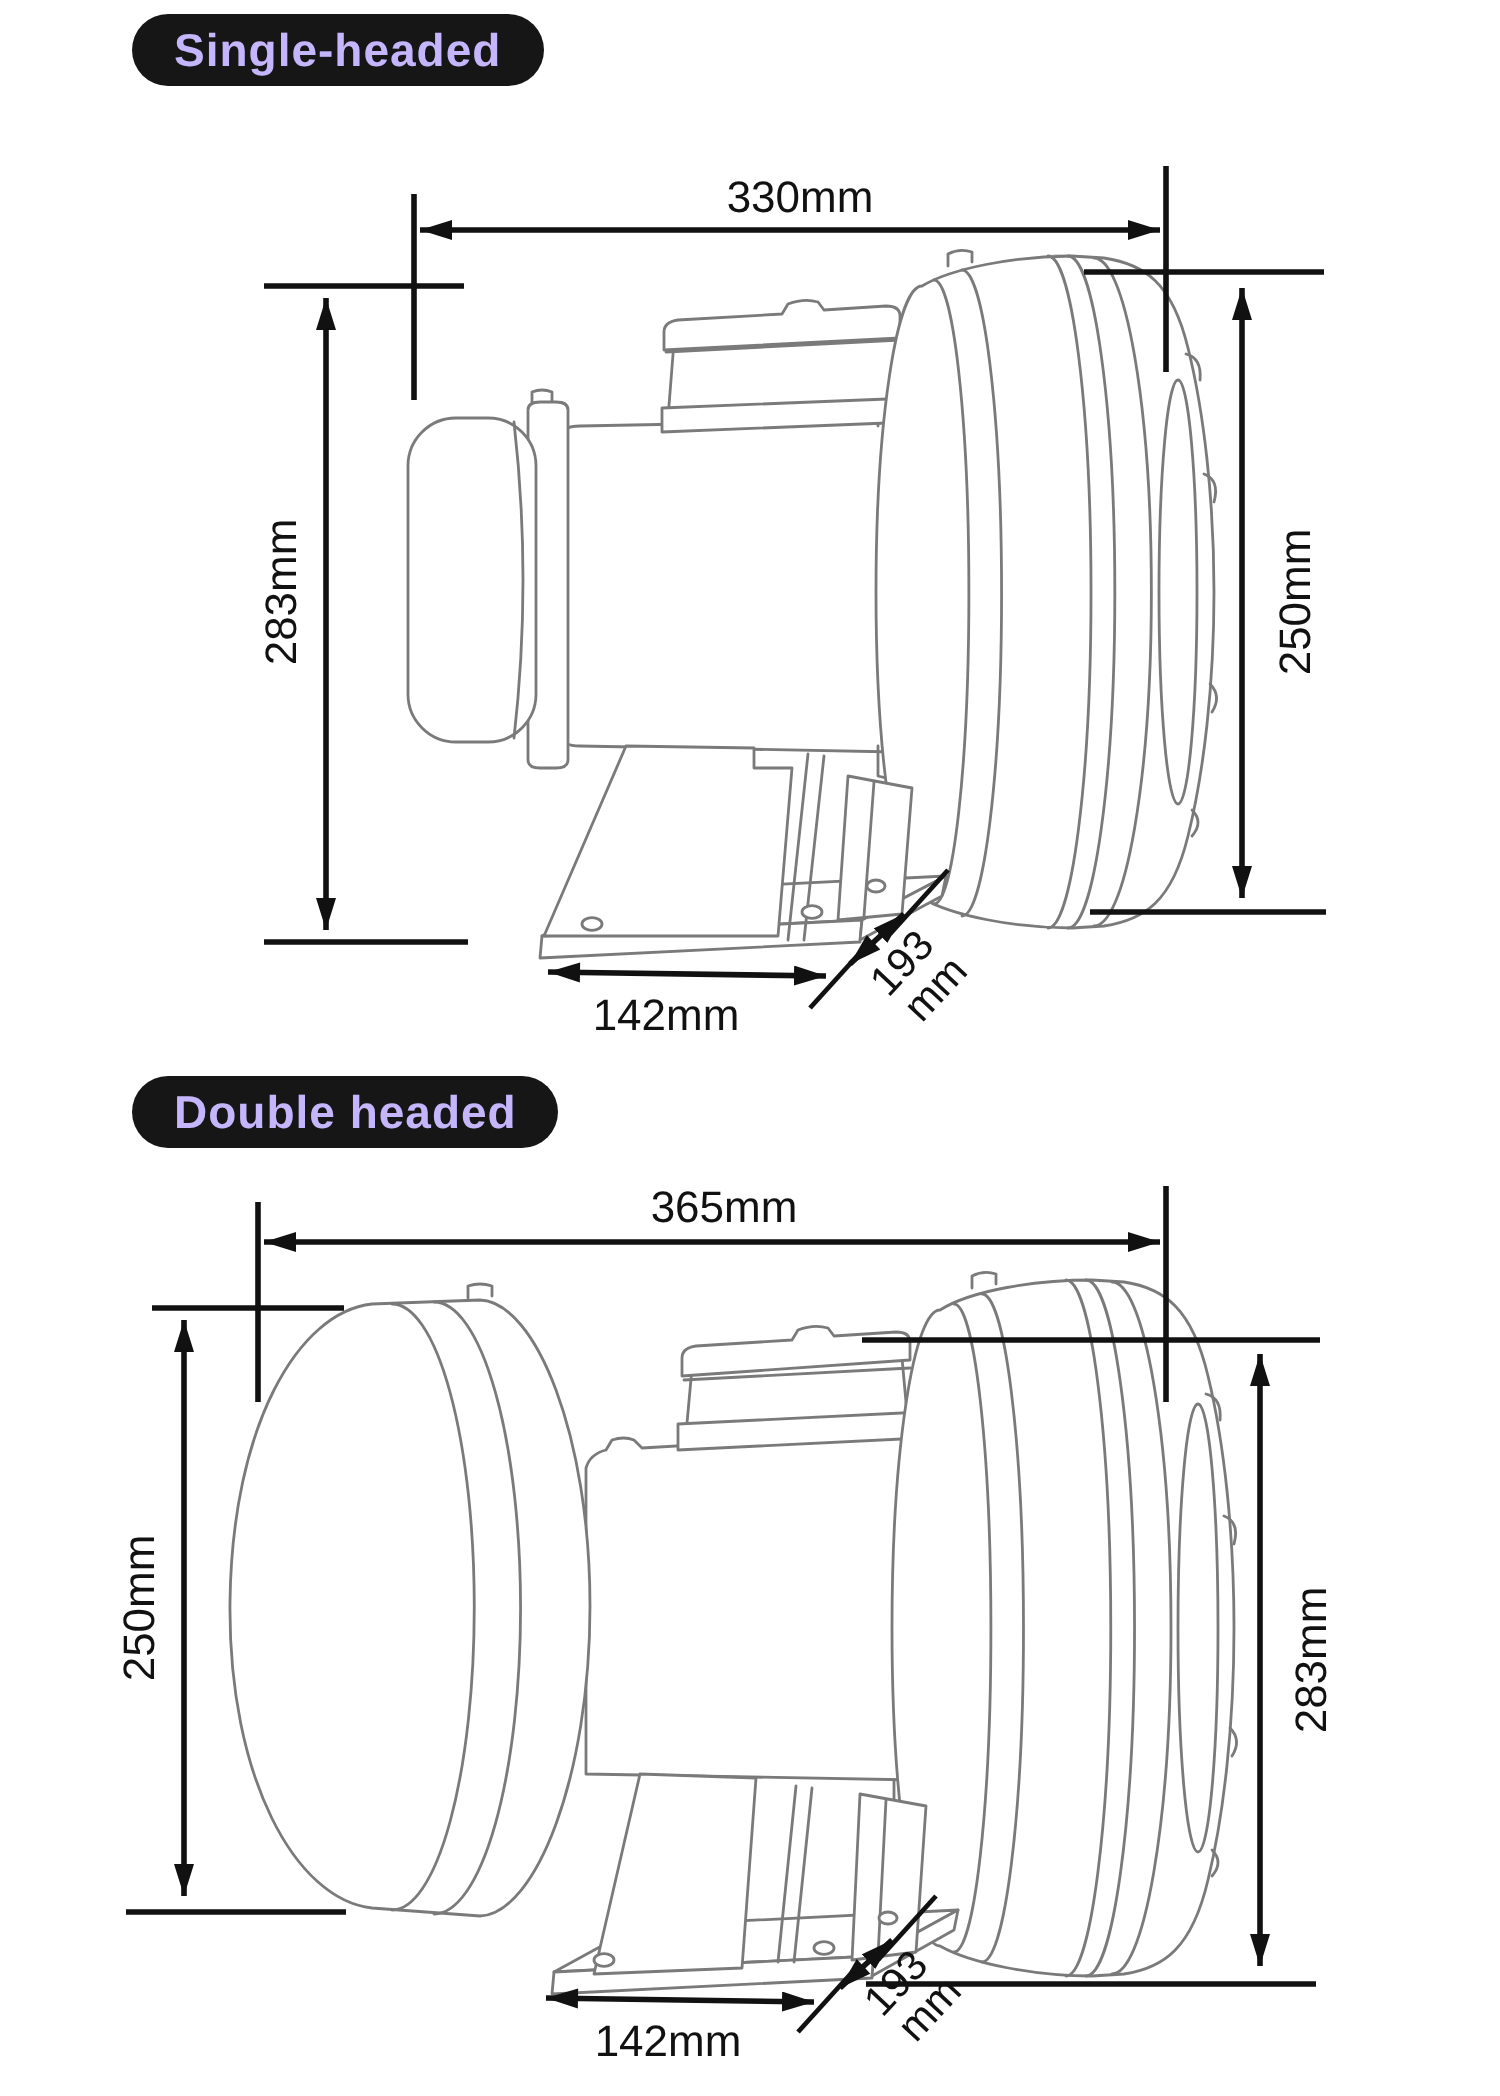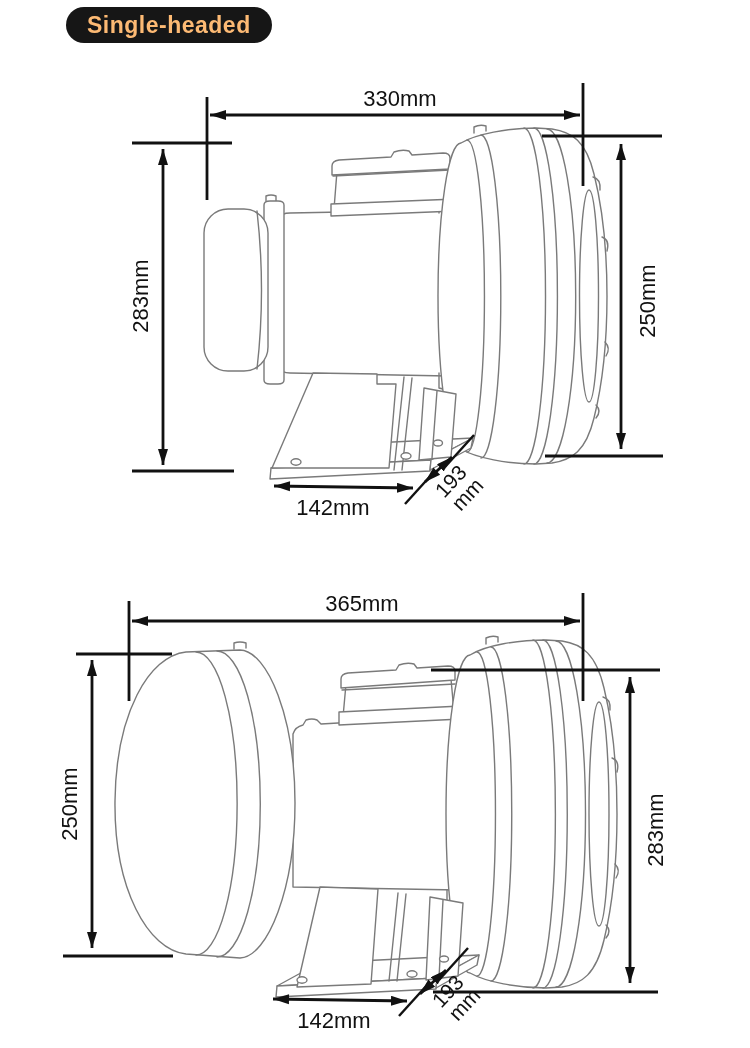--- a/index.html
+++ b/index.html
@@ -1,19 +1,19 @@
 <!DOCTYPE html>
 <html><head>
 <meta charset="utf-8">
 <style>
   html,body{margin:0;padding:0;background:#ffffff;}
   .canvas{position:relative;width:750px;height:1048px;background:#ffffff;overflow:hidden;
           font-family:"Liberation Sans",sans-serif;}
   .canvas svg{position:absolute;left:0;top:0;}
-  .badge{position:absolute;display:inline-block;background:#161616;color:#fdba74;
+  .badge{position:absolute;display:inline-block;background:#161616;color:#c4b5fd;
          font-family:"Liberation Sans",sans-serif;font-size:23px;font-weight:bold;
          line-height:30px;padding:3px 21px;border-radius:20px;letter-spacing:.5px;}
   .badge-1{left:66px;top:7px;}
   .badge-2{left:66px;top:538px;}
   svg text{font-family:"Liberation Sans",sans-serif;fill:#111111;font-size:22px;}
   svg text.small{font-size:21px;}
   .art{fill:#ffffff;stroke:#7a7a7a;stroke-width:1.4;stroke-linejoin:round;stroke-linecap:round;}
   .art .ln{fill:none;}
   .dim{stroke:#111111;stroke-width:2.8;fill:none;}
   .tick{stroke:#111111;stroke-width:2.4;fill:none;}
@@ -177,14 +177,15 @@
       <text class="lbl" x="334" y="1028" text-anchor="middle">142mm</text>
       <g transform="translate(456,999) rotate(-47)">
         <text class="lbl small" x="0" y="-4" text-anchor="middle">193</text>
         <text class="lbl small" x="2" y="17" text-anchor="middle">mm</text>
       </g>
     </g>
   </g>
 </svg>
 
 <div class="badge badge-1">Single-headed</div>
+<div class="badge badge-2">Double headed</div>
 
 </div>
 
 </body></html>

